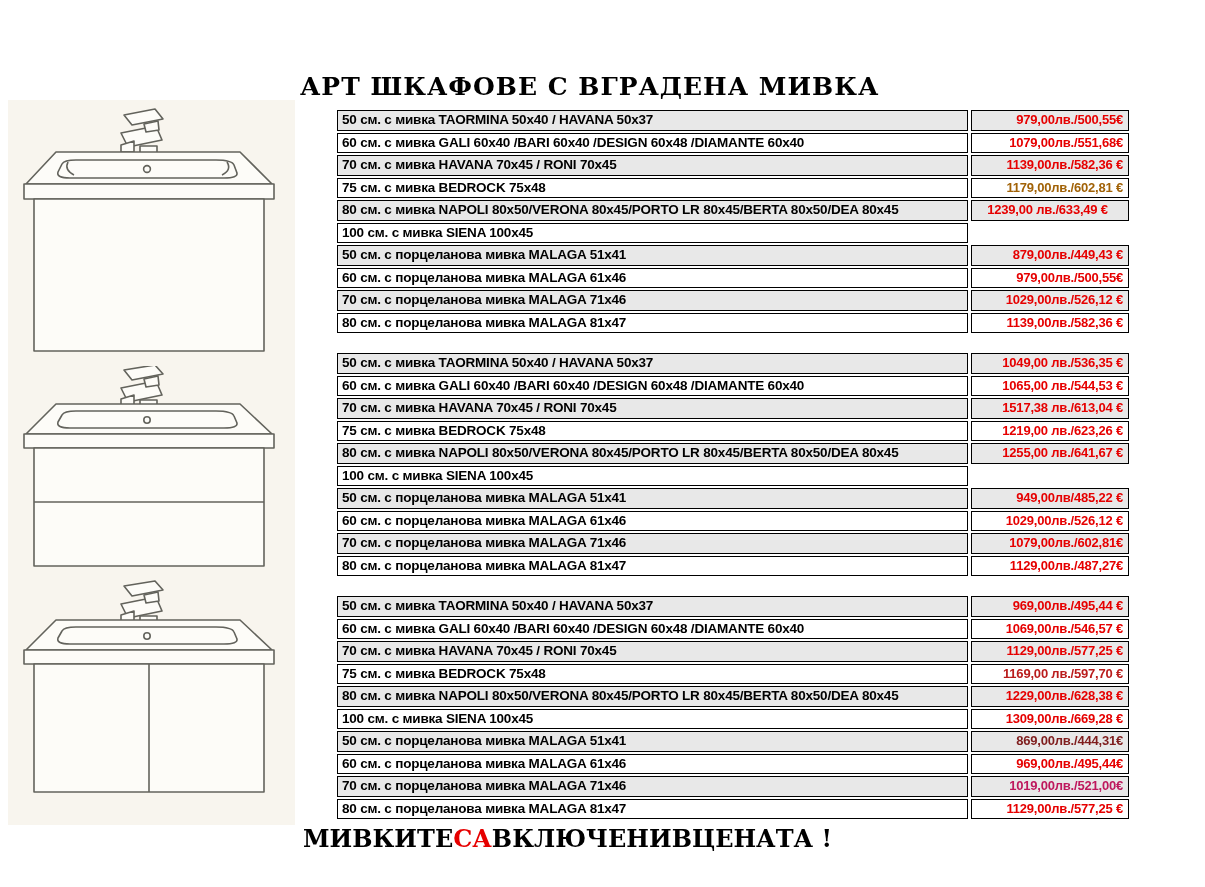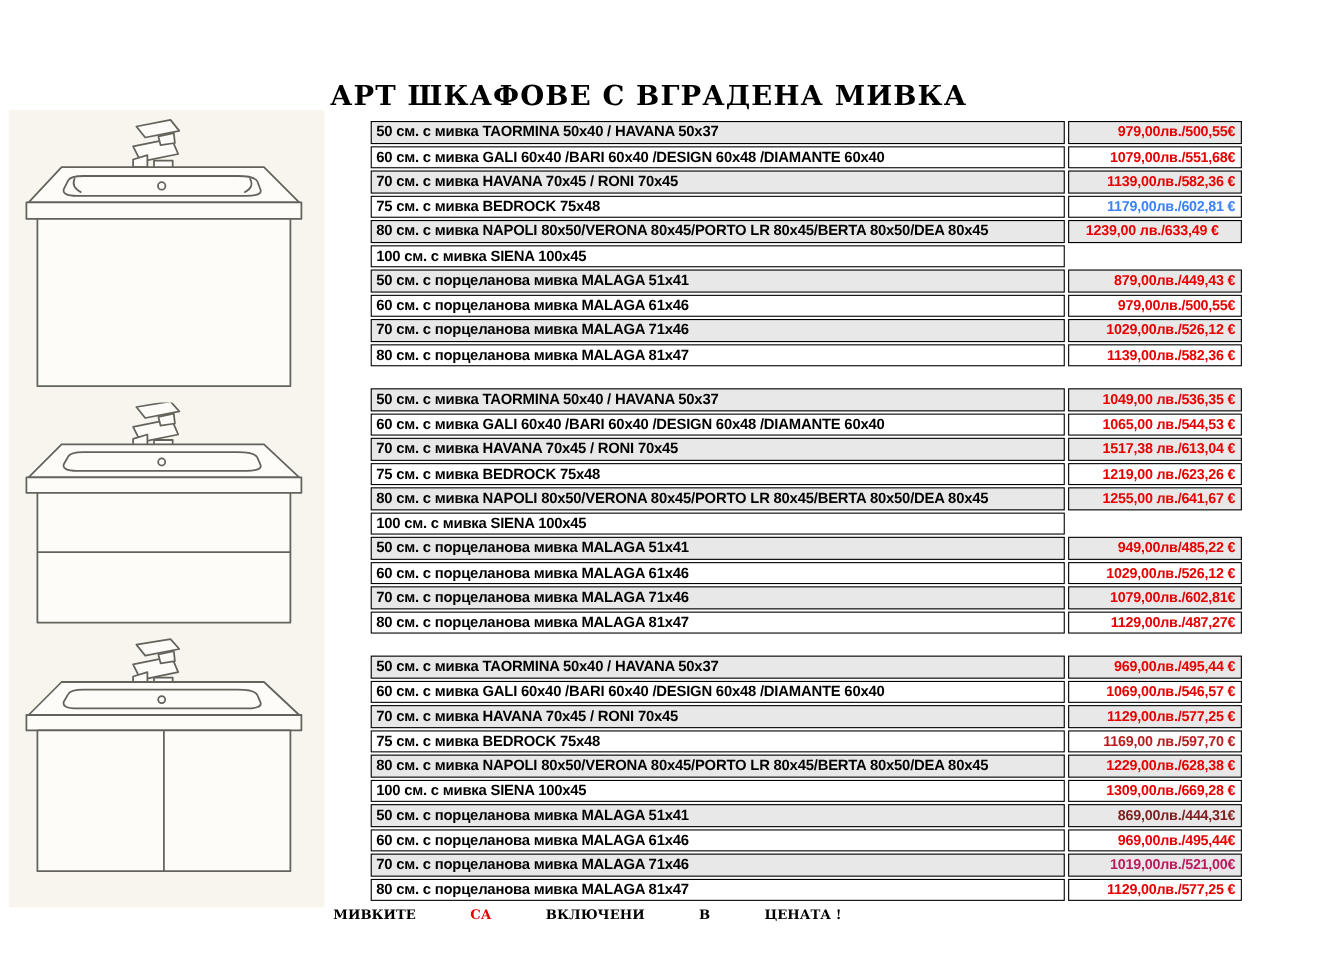--- a/index.html
+++ b/index.html
@@ -35,21 +35,21 @@
     letter-spacing:-0.2px;
     background:#ffffff;overflow:hidden;white-space:nowrap;
   }
   .cell-label{width:631px;padding-left:4px;color:#000;margin-right:3px;}
   .cell-price{width:158px;padding-right:5px;text-align:right;font-size:13px;}
   .t-row.alt .cell{background:#e8e8e8;}
   
   .footer{
     position:absolute;left:303px;top:824px;width:462px;
     display:flex;justify-content:space-between;
-    font-family:"DejaVu Serif",serif;font-weight:bold;font-size:12px;
+    font-family:"DejaVu Serif",serif;font-weight:bold;font-size:24px;
     color:#000;white-space:nowrap;
   }
 </style>
 </head>
 <body>
 
 <div class="page">
 
   <div class="left-panel">
 
@@ -123,21 +123,21 @@
         <div class="t-row">
           <div class="cell cell-label">60 см. с мивка GALI 60x40 /BARI 60x40 /DESIGN 60x48 /DIAMANTE 60x40</div>
           <div class="cell cell-price" style="color: rgb(230, 0, 0);">1079,00лв./551,68€</div>
         </div>
         <div class="t-row alt">
           <div class="cell cell-label">70 см. с мивка HAVANA 70x45 / RONI 70x45</div>
           <div class="cell cell-price" style="color: rgb(230, 0, 0);">1139,00лв./582,36 €</div>
         </div>
         <div class="t-row">
           <div class="cell cell-label">75 см. с мивка BEDROCK 75x48</div>
-          <div class="cell cell-price" style="color: #3b82f6;">1179,00лв./602,81 €</div>
+          <div class="cell cell-price" style="color: #a16207;">1179,00лв./602,81 €</div>
         </div>
         <div class="t-row alt">
           <div class="cell cell-label">80 см. с мивка NAPOLI 80x50/VERONA 80x45/PORTO LR 80x45/BERTA 80x50/DEA 80x45</div>
           <div class="cell cell-price" style="color: rgb(230, 0, 0); text-align: center;">1239,00 лв./633,49 €</div>
         </div>
         <div class="t-row">
           <div class="cell cell-label">100 см. с мивка SIENA 100x45</div>
           <div class="cell cell-price" style="color: rgb(230, 0, 0); margin-top: 39px;">1319,00 лв./674,39 €</div>
         </div>
         <div class="t-row alt">

